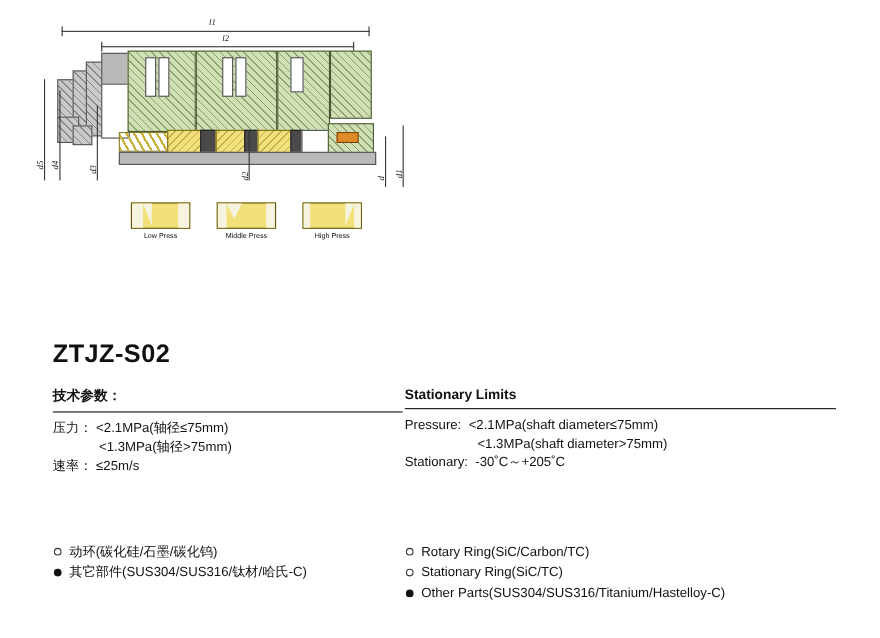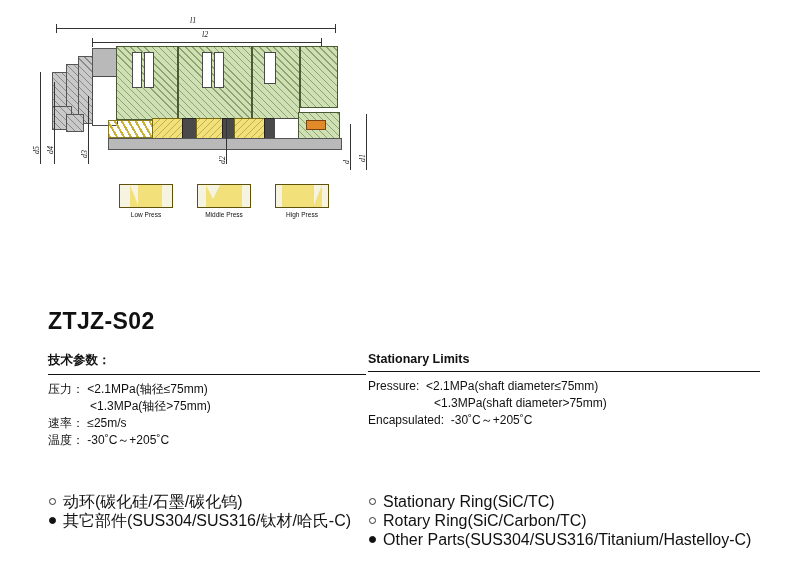--- a/index.html
+++ b/index.html
@@ -227,21 +227,21 @@
   .spec-row .k { display: inline-block; }
   .spec-row.cont { padding-left: 42px; }
   .spec-row.cont-en { padding-left: 66px; }
   .specs-body { padding-top: 6px; }
 
   
   .materials { position: absolute; left: 48px; top: 492px; width: 712px; }
   .mat-col-left { position: absolute; left: 0; top: 0; width: 318px; }
   .mat-col-right { position: absolute; left: 320px; top: 0; width: 392px; }
   .mat-item {
-    font-size: 16px;
+    font-size: 12px;
     line-height: 19px;
     color: #111;
     position: relative;
     padding-left: 15px;
     white-space: nowrap;
   }
   .mat-item .dot {
     position: absolute;
     left: 1px; top: 6px;
     width: 7px; height: 7px;
@@ -367,40 +367,36 @@
         <span class="k">压力：</span>
         <span>&lt;2.1MPa(轴径≤75mm)</span>
       </div>
       <div class="spec-row cont">
         <span>&lt;1.3MPa(轴径&gt;75mm)</span>
       </div>
       <div class="spec-row">
         <span class="k">速率：</span>
         <span>≤25m/s</span>
       </div>
-      <div class="spec-row">
-        <span class="k">温度：</span>
-        <span>-30˚C～+205˚C</span>
-      </div>
     </div>
   </div>
 
   <div class="col-right">
     <div class="col-head">Stationary Limits</div>
     <div class="rule"></div>
     <div class="specs-body">
       <div class="spec-row">
         <span class="k">Pressure:</span>
         &nbsp;<span>&lt;2.1MPa(shaft diameter≤75mm)</span>
       </div>
       <div class="spec-row cont-en">
         <span>&lt;1.3MPa(shaft diameter&gt;75mm)</span>
       </div>
       <div class="spec-row">
-        <span class="k">Encapsulated:</span>
+        <span class="k">Stationary:</span>
         &nbsp;<span>-30˚C～+205˚C</span>
       </div>
     </div>
   </div>
 </div>
 
 <div class="materials">
 
   <div class="mat-col-left">
     <div class="mat-item">
@@ -409,24 +405,24 @@
     </div>
     <div class="mat-item">
       <span class="dot filled"></span>
       <span>其它部件(SUS304/SUS316/钛材/哈氏-C)</span>
     </div>
   </div>
 
   <div class="mat-col-right">
     <div class="mat-item">
       <span class="dot hollow"></span>
-      <span>Stationary  Ring(SiC/TC)</span>
+      <span>Rotary  Ring(SiC/Carbon/TC)</span>
     </div>
     <div class="mat-item">
       <span class="dot hollow"></span>
-      <span>Rotary  Ring(SiC/Carbon/TC)</span>
+      <span>Stationary  Ring(SiC/TC)</span>
     </div>
     <div class="mat-item">
       <span class="dot filled"></span>
       <span>Other  Parts(SUS304/SUS316/Titanium/Hastelloy-C)</span>
     </div>
   </div>
 </div>
 
 </body></html>

